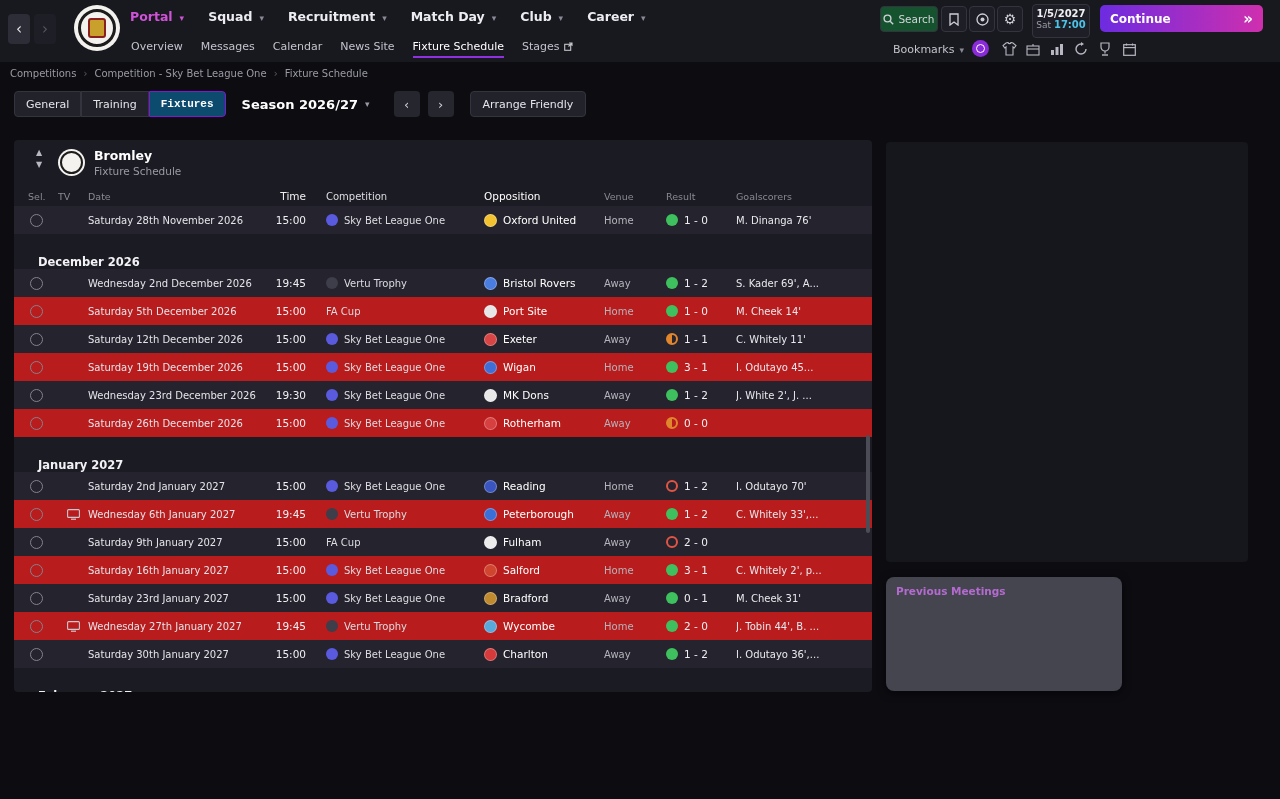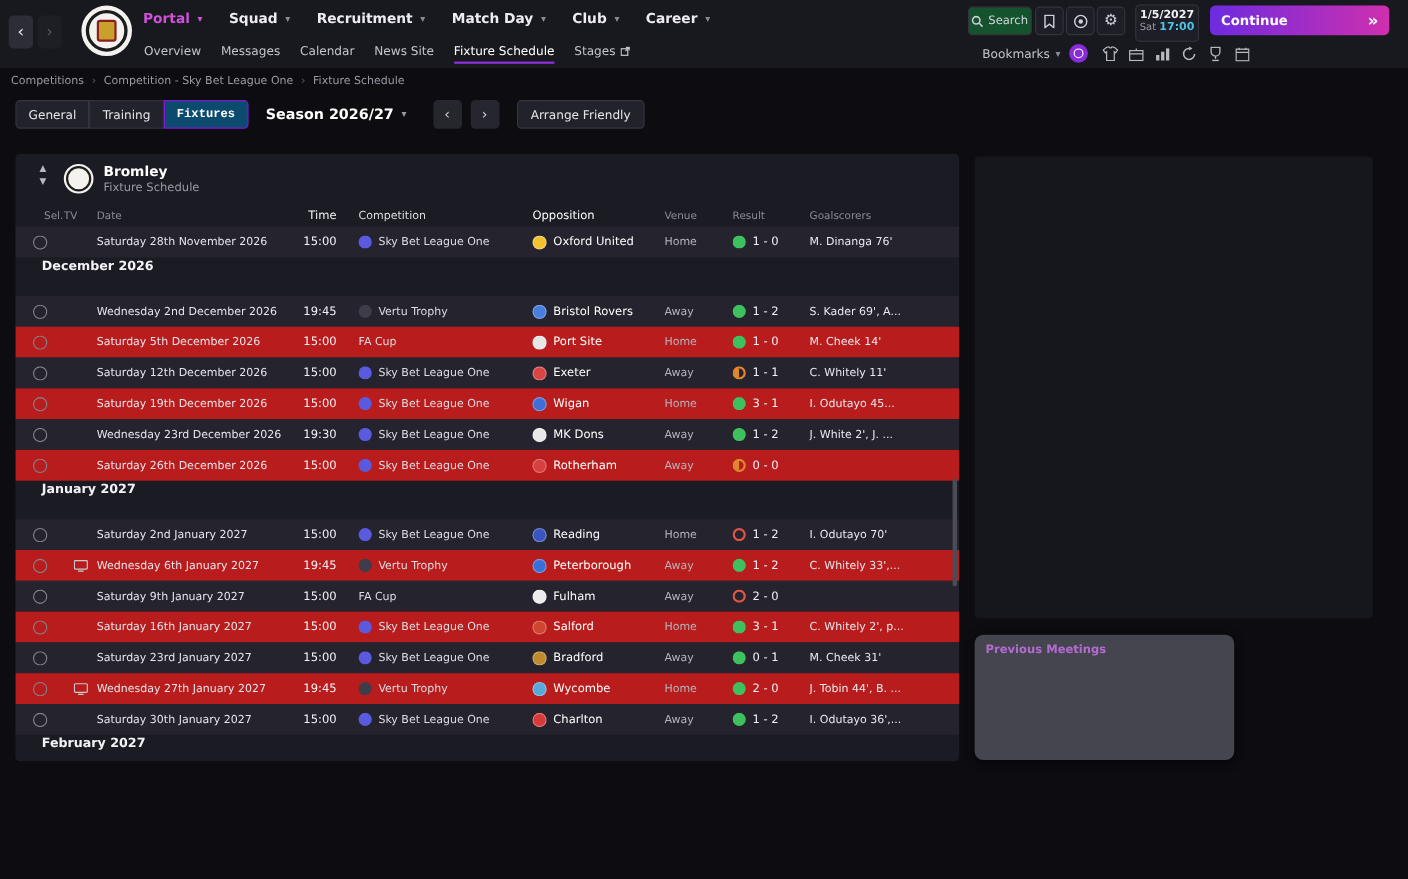--- a/index.html
+++ b/index.html
@@ -68,21 +68,21 @@
   .table-head { height:20px; font-size:9.5px; color:#8a8a94; }
   .table-head .c { cursor:pointer; }
   .c { overflow:hidden; white-space:nowrap; }
   .c.time { text-align:right; padding-right:6px; }
   .c.comp, .c.opp { padding-left:14px; display:flex; align-items:center; gap:6px; }
   .table-head .c.comp, .table-head .c.opp { padding-left:14px; }
 
   .row.fixture { height:28px; cursor:pointer; }
   .row.fixture.light { background:#25242e; }
   .row.fixture.dark  { background:#b91c1c; }
-  .row.month { height:35px; display:flex; align-items:flex-start; padding-left:24px; }
+  .row.month { height:35px; display:flex; align-items:flex-end; padding-left:24px; }
   .month-label { font-size:11.5px; font-weight:bold; color:#f2f2f6; }
 
   .c.sel { display:flex; justify-content:center; }
   .radio { width:13px; height:13px; border-radius:50%; border:1.5px solid #83838d; display:block; }
   .c.tv { display:flex; justify-content:center; }
   .c.date { font-size:10px; color:#e4e4ea; }
   .c.time { font-size:10.5px; color:#f0f0f4; }
   .c.comp { font-size:10px; color:#dcdce2; }
   .comp-ic { width:12px; height:12px; border-radius:50%; flex:0 0 12px; }
   .c.opp { font-size:10.5px; color:#ffffff; }
@@ -279,21 +279,21 @@
     <div class="collapse-chevs">
       <span>▲</span>
       <span>▼</span>
     </div>
     <div class="ph-badge"></div>
     <div class="ph-name">Bromley</div>
     <div class="ph-sub">Fixture Schedule</div>
   </div>
 
   <div class="grid table-head">
-      <div class="c sel-h" style="padding-left: 14px; margin-left: 12px;">Sel.</div>
+      <div class="c sel-h" style="padding-left: 14px;">Sel.</div>
       <div class="c tv-h">TV</div>
       <div class="c ">Date</div>
       <div class="c time">Time</div>
       <div class="c comp">Competition</div>
       <div class="c opp">Opposition</div>
       <div class="c ">Venue</div>
       <div class="c ">Result</div>
       <div class="c ">Goalscorers</div>
     </div>
   <div>

